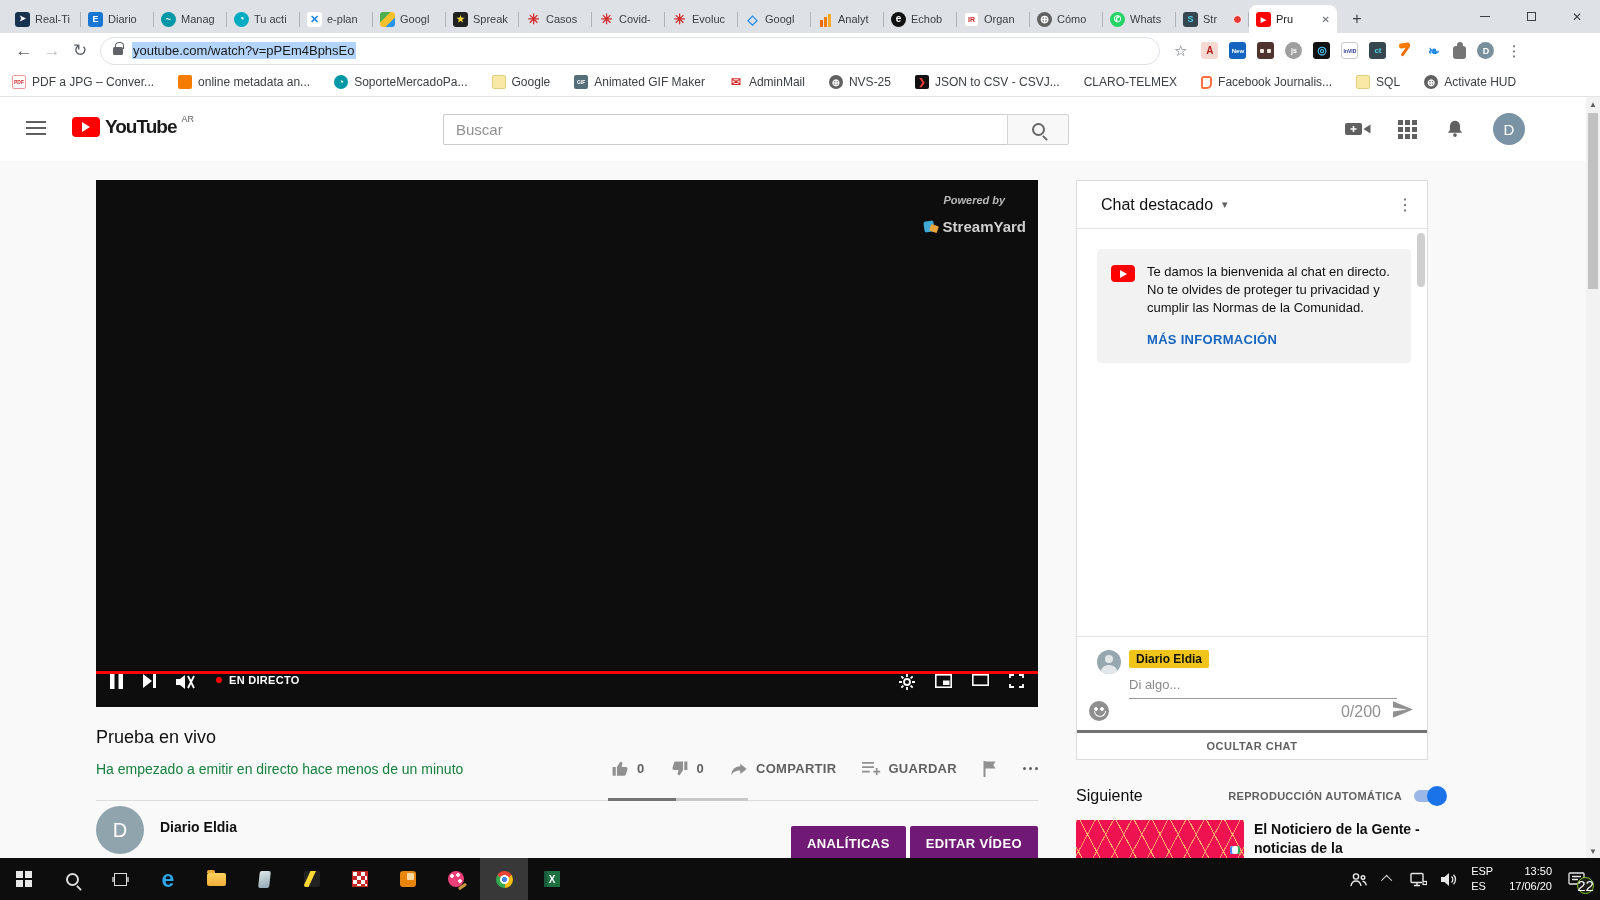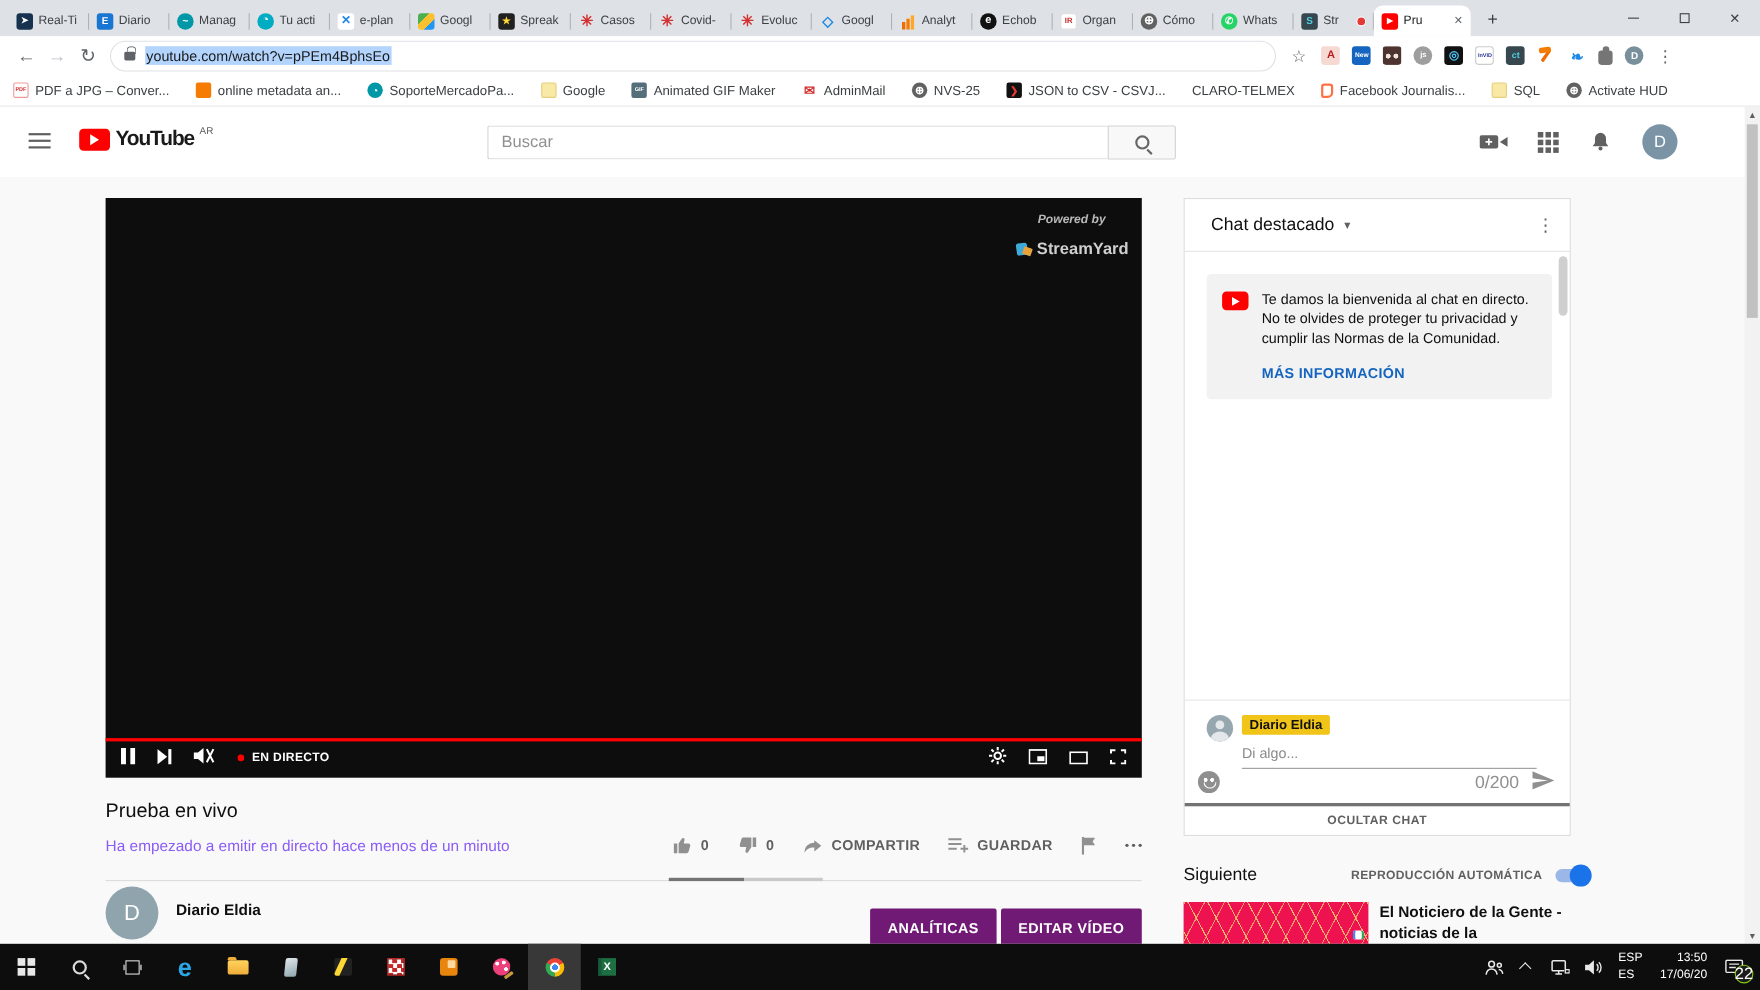--- a/index.html
+++ b/index.html
@@ -105,31 +105,31 @@
   
   .video { position:absolute; left:96px; top:83px; width:942px; height:527px; background:#0d0d0d; }
   .watermark { position:absolute; right:12px; top:14px; display:flex; flex-direction:column; align-items:center; }
   .wm-top { font-size:11px; font-weight:bold; font-style:italic; color:#b9b9b9; }
   .wm-row { display:flex; align-items:center; gap:4px; margin-top:12px; }
   .sy-logo { width:16px; height:16px; position:relative; }
   .sy-logo::before { content:""; position:absolute; left:1px; top:2px; width:10px; height:11px; background:#3fa9d8; border-radius:2px; transform:rotate(-8deg); }
   .sy-logo::after { content:""; position:absolute; left:7px; top:6px; width:8px; height:7px; background:#e8a33c; border-radius:1px; transform:rotate(20deg); }
   .wm-brand { font-size:15px; font-weight:bold; color:#cfcfcf; }
   .progress { position:absolute; left:0; bottom:33px; width:100%; height:3px; background:#f00; }
-  .controls { position:absolute; left:0; bottom:0; width:100%; height:33px; display:flex; align-items:flex-end; padding:12px 14px; gap:20px; }
+  .controls { position:absolute; left:0; bottom:0; width:100%; height:33px; display:flex; align-items:flex-start; padding:0 14px; gap:20px; }
   .ctrl { display:flex; align-items:center; flex:none; }
   .live-wrap { display:flex; align-items:center; gap:7px; }
   .live-dot { width:6px; height:6px; border-radius:50%; background:#f00; }
   .live-label { color:#fff; font-size:11px; font-weight:bold; letter-spacing:.3px; }
   .ctrl-spacer { flex:1; }
 
   
   .v-title { position:absolute; left:96px; top:630px; font-size:18px; color:#0f0f0f; }
   .meta-row { position:absolute; left:96px; top:662px; width:942px; display:flex; align-items:center; }
-  .v-status { font-size:14px; color:#8b5cf6; }
+  .v-status { font-size:14px; color:#15803d; }
   .actions { margin-left:auto; display:flex; align-items:center; gap:26px; color:#606060; }
   .act { display:flex; align-items:center; gap:7px; font-size:13px; font-weight:bold; letter-spacing:.3px; }
   .dots3 { display:flex; gap:3px; } .dots3 i { width:3px; height:3px; border-radius:50%; background:#606060; }
   .divider { position:absolute; left:96px; top:703px; width:942px; height:1px; background:#ddd; }
   .sentiment { position:absolute; left:608px; top:701px; width:140px; height:3px; background:linear-gradient(90deg,#747474 0 68px,#c9c9c9 68px); }
 
   
   .channel-row { position:absolute; left:96px; top:709px; width:942px; height:52px; }
   .ch-avatar { position:absolute; left:0; top:0; width:48px; height:48px; border-radius:50%; background:#90a4ae; color:#fff; font-size:20px; display:flex; align-items:center; justify-content:center; }
   .ch-name { position:absolute; left:64px; top:13px; font-size:14px; font-weight:bold; color:#0f0f0f; }

